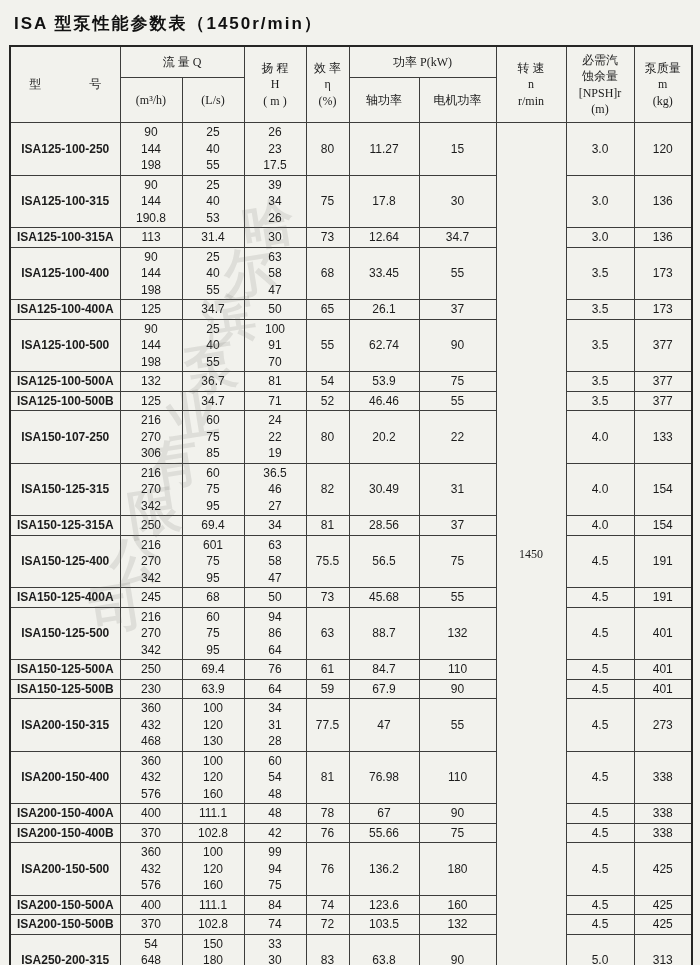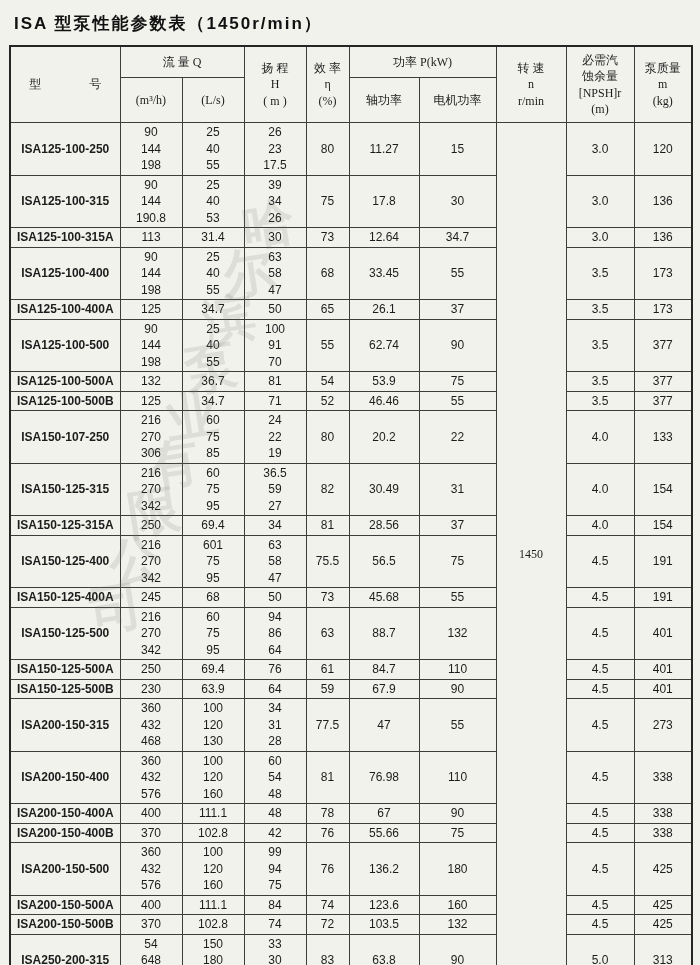--- a/index.html
+++ b/index.html
@@ -251,21 +251,21 @@
     </tr>
         <tr>
       <td class="model">ISA150-125-315</td>
       <td class="num">216
 270
 342</td>
       <td class="num">60
 75
 95</td>
       <td class="num">36.5
-59
+46
 27</td>
       <td class="num">82</td>
       <td class="num">30.49</td>
       <td class="num">31</td>
       <td class="num">4.0</td>
       <td class="num">154</td>
     </tr>
         <tr>
       <td class="model">ISA150-125-315A</td>
       <td class="num">250</td>

